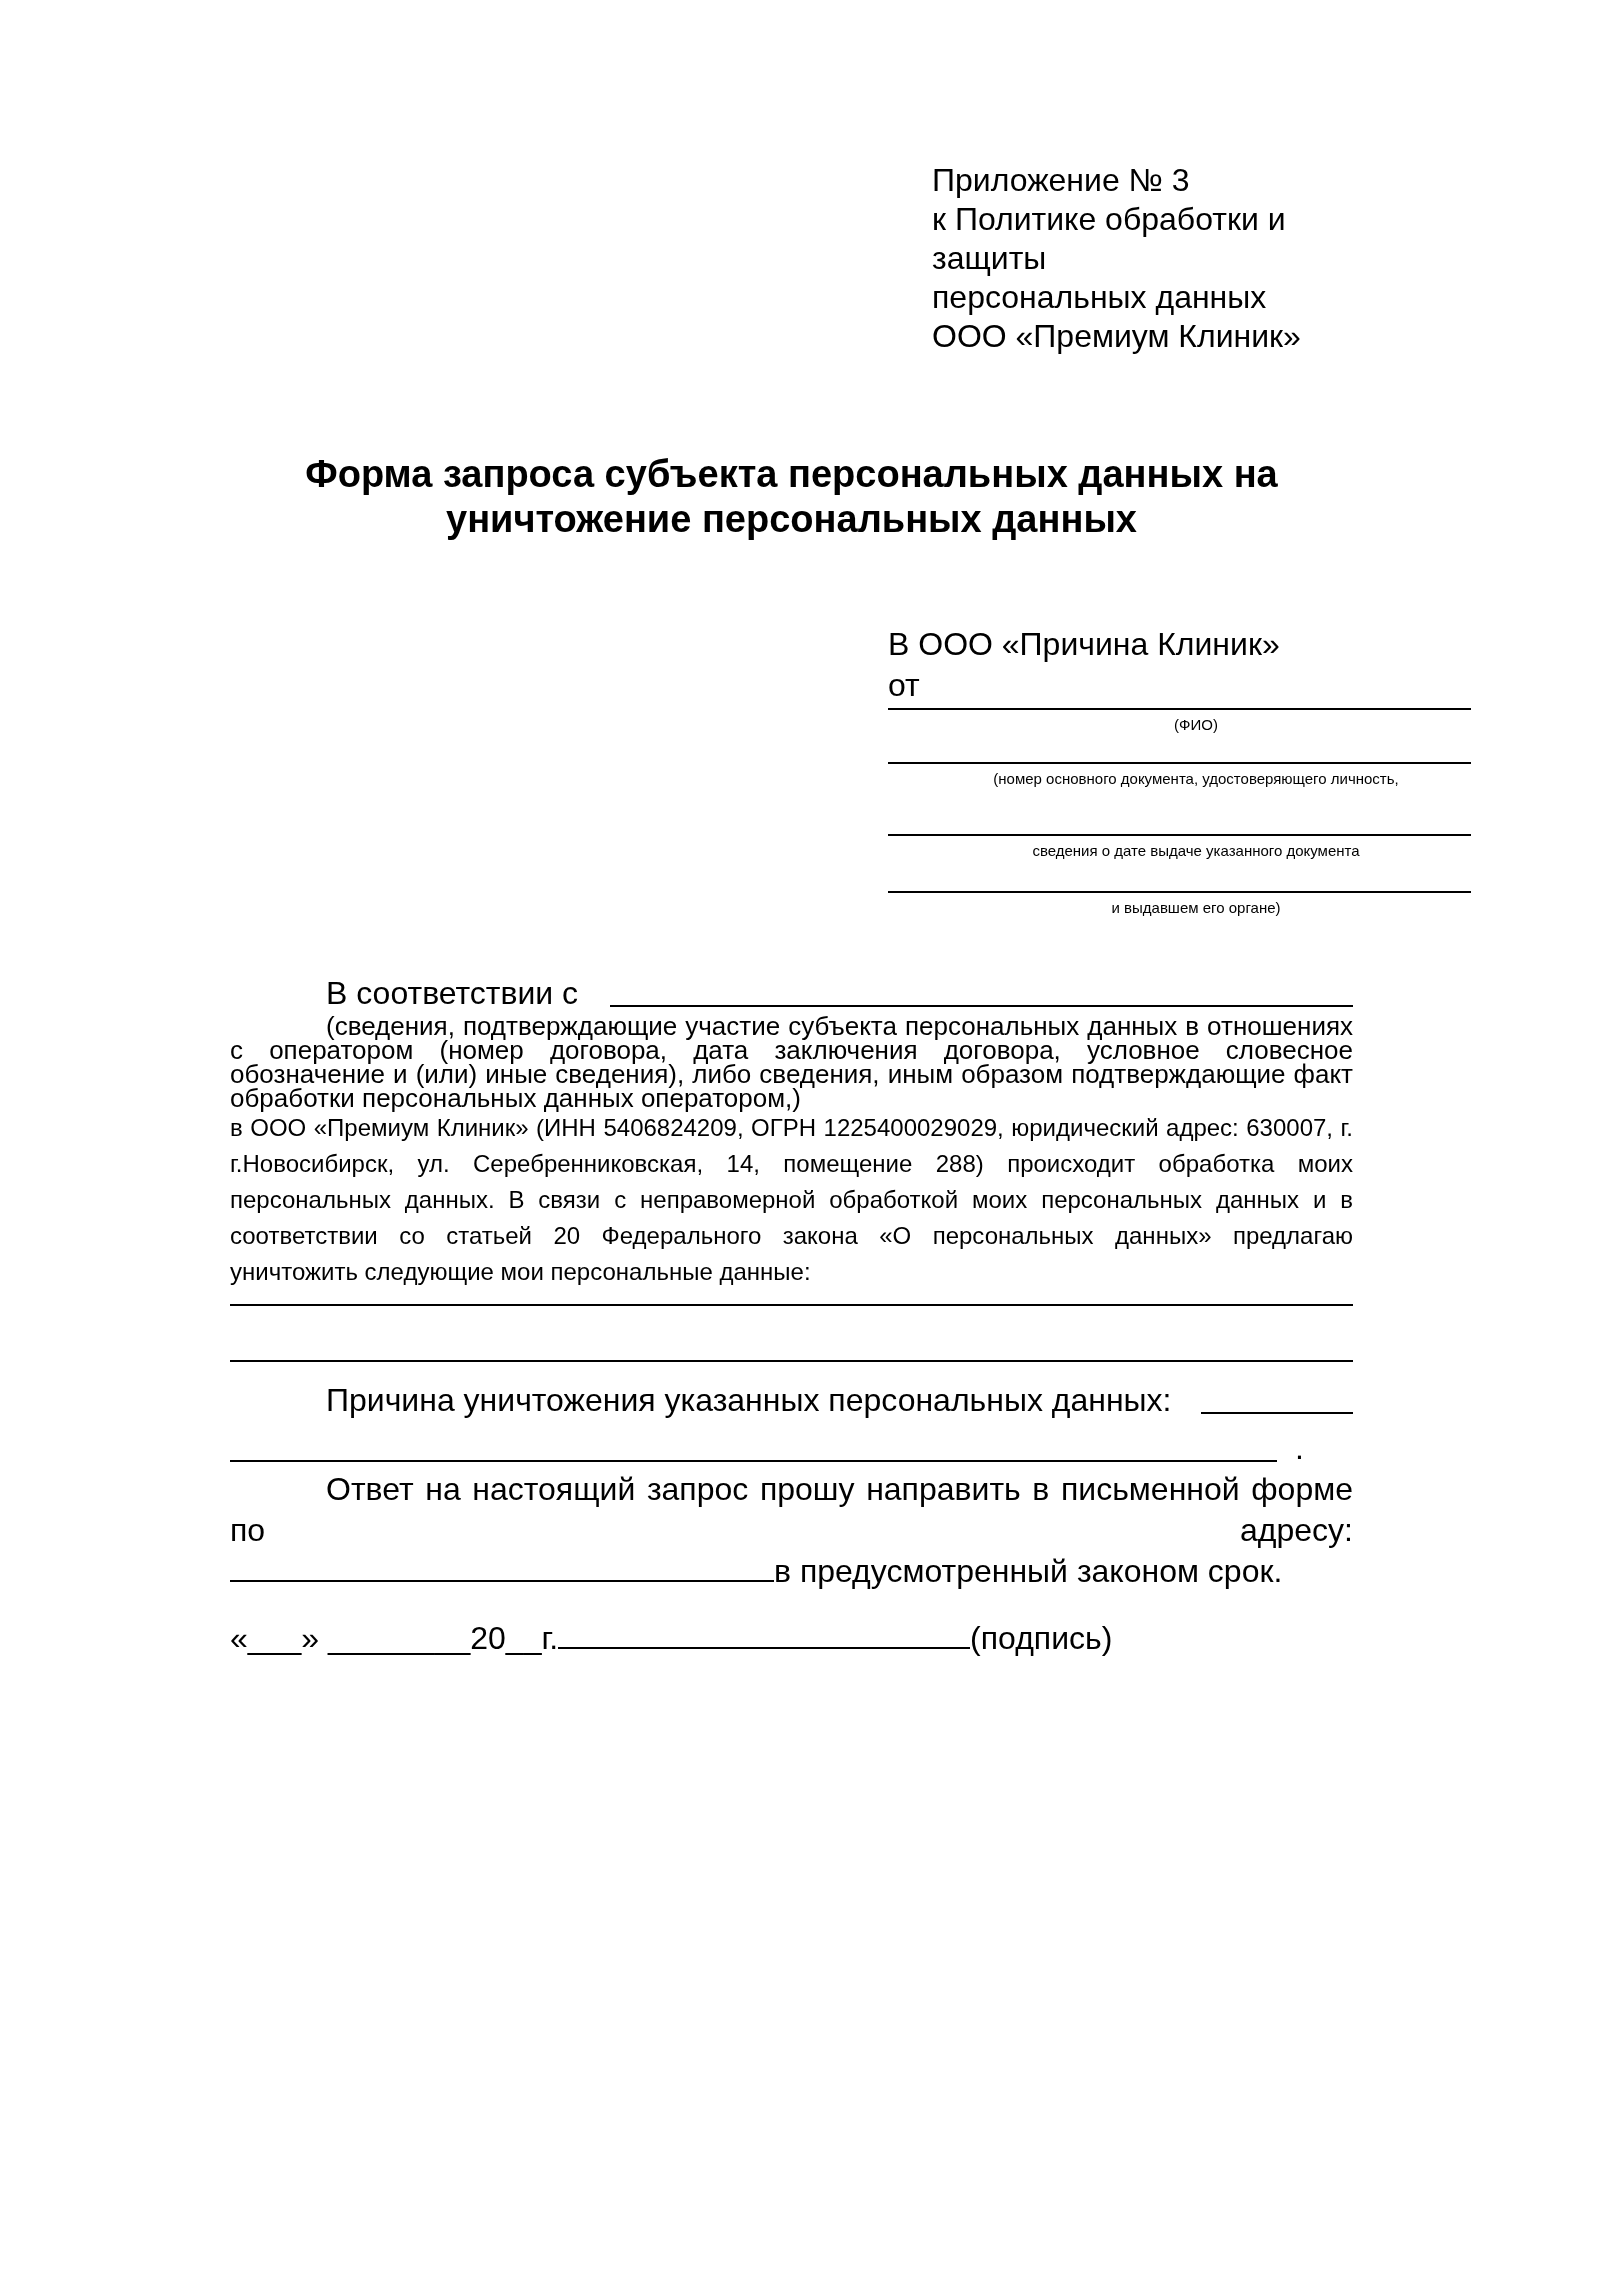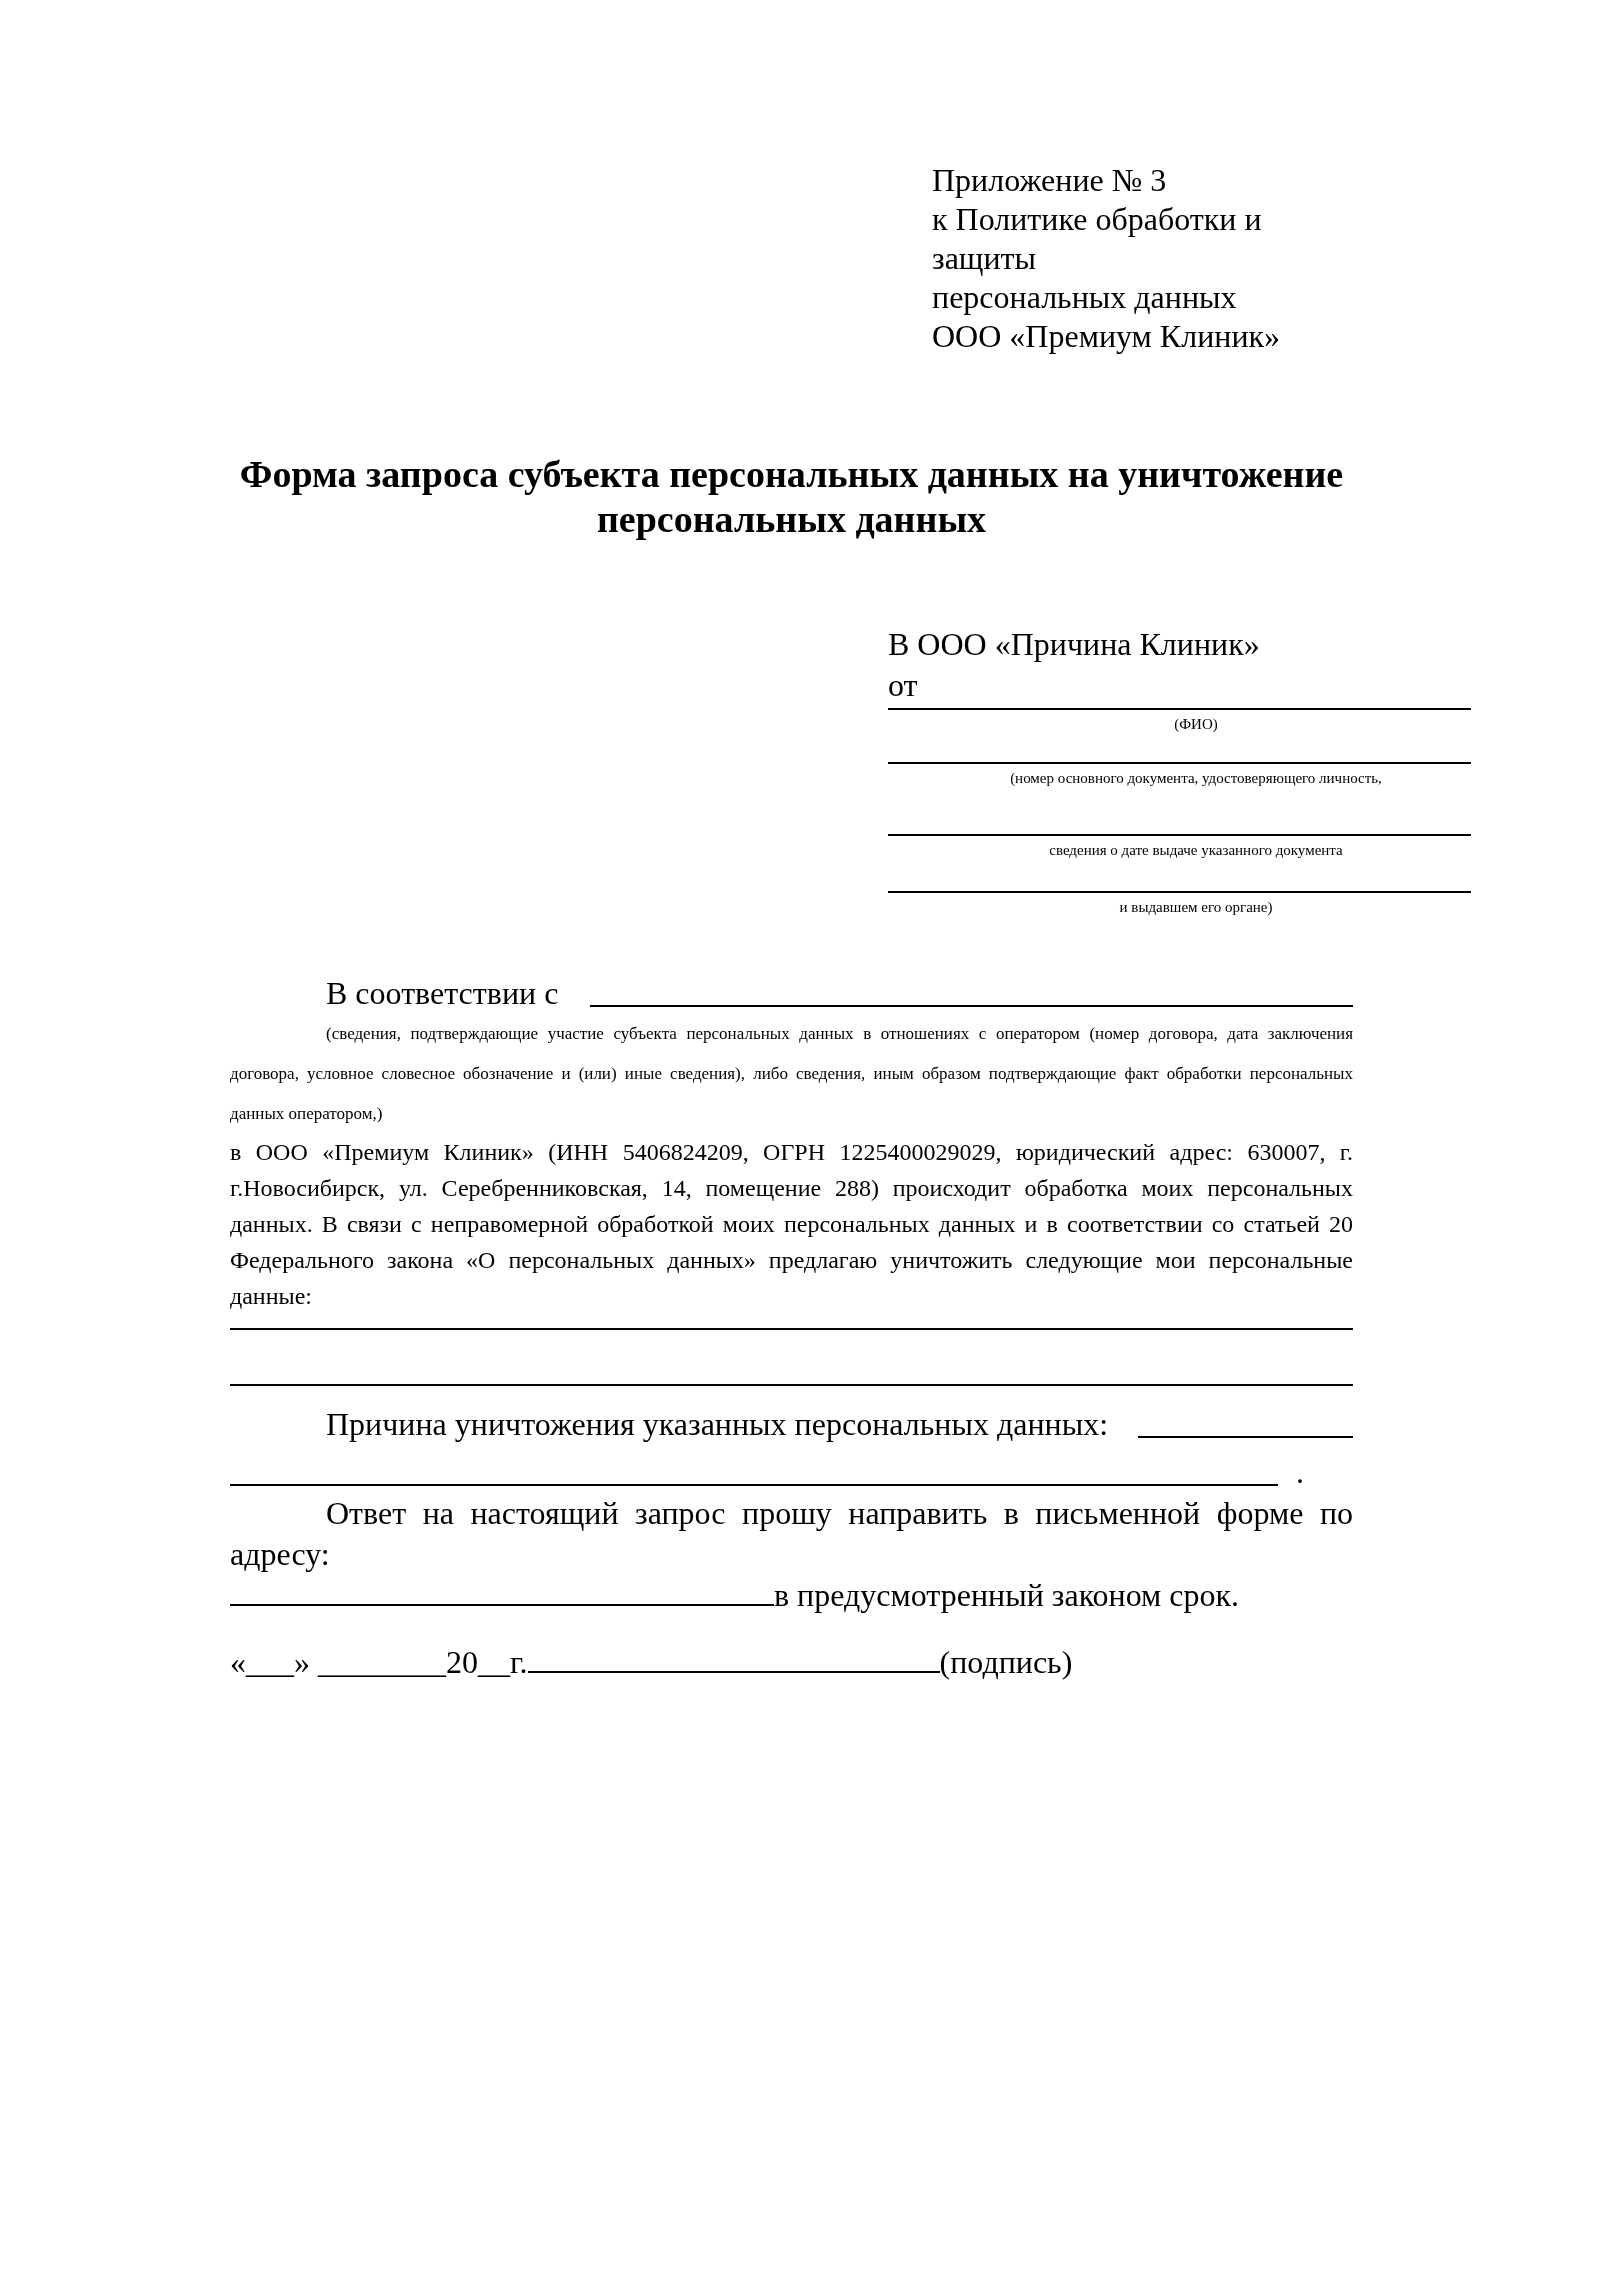--- a/index.html
+++ b/index.html
@@ -3,21 +3,21 @@
 <meta charset="utf-8">
 <style>
   html, body { margin: 0; padding: 0; background: #ffffff; }
   .page {
     position: relative;
     width: 1471px;
     height: 2294px;
     box-sizing: border-box;
     background: #ffffff;
     color: #000000;
-    font-family: Liberation Serif, serif;
+    font-family: Liberation Sans, sans-serif;
     padding: 155px 118px 0 230px;
     overflow: hidden;
   }
 
   
   .appendix {
     width: 421px;
     margin-left: auto;
     margin-top: 5.9px;
     font-size: 32px;
@@ -59,22 +59,22 @@
     align-self: flex-end;
     height: 0;
     border-bottom: 2.9px solid #000;
     margin-bottom: 6.9px;
   }
   .accordance-row { margin-top: 51px; padding-left: 96px; }
   .accordance-row .label { white-space: nowrap; }
   .accordance-row .fill { margin-left: 13.7px; }
 
   .note {
-    font-size: 17px;
-    line-height: 40px;
+    font-size: 26px;
+    line-height: 24px;
     text-align: justify;
     text-indent: 96px;
   }
 
   .mainp {
     font-size: 24px;
     line-height: 36px;
     text-align: justify;
   }
 

